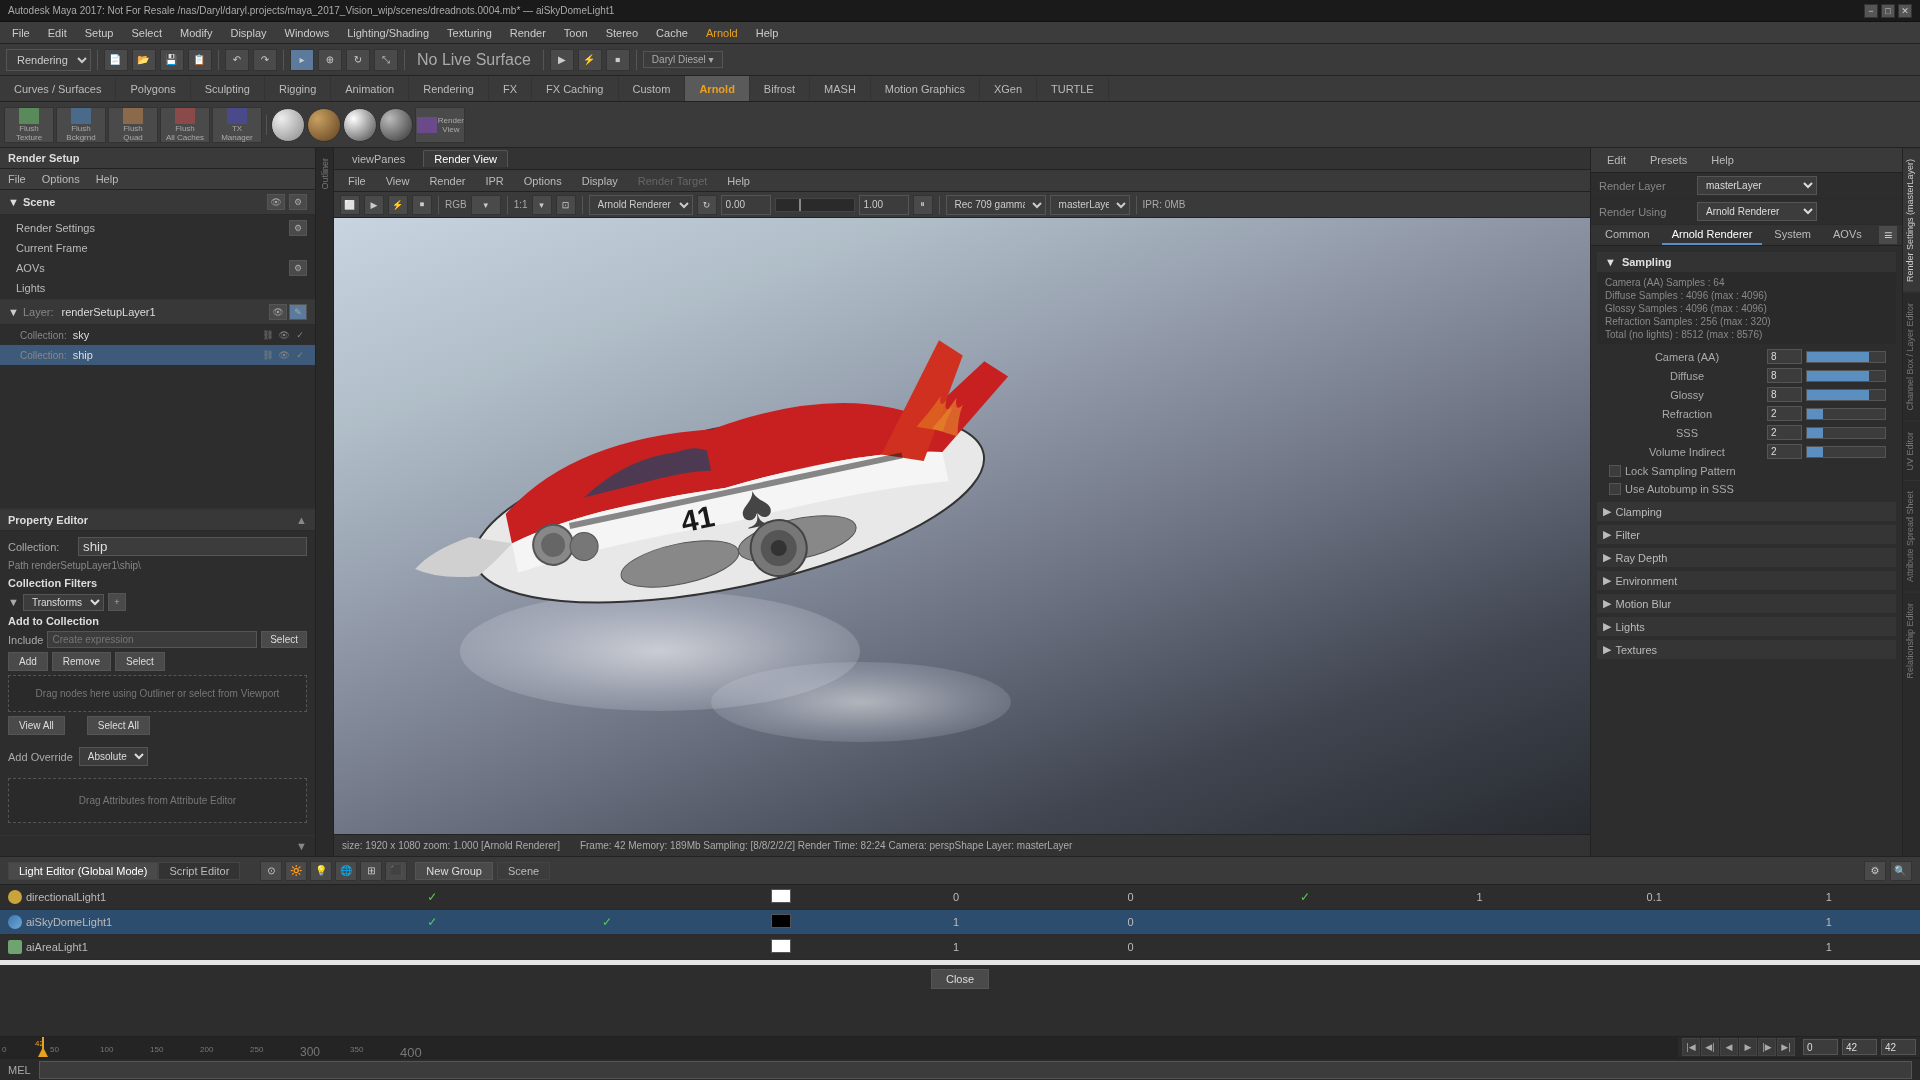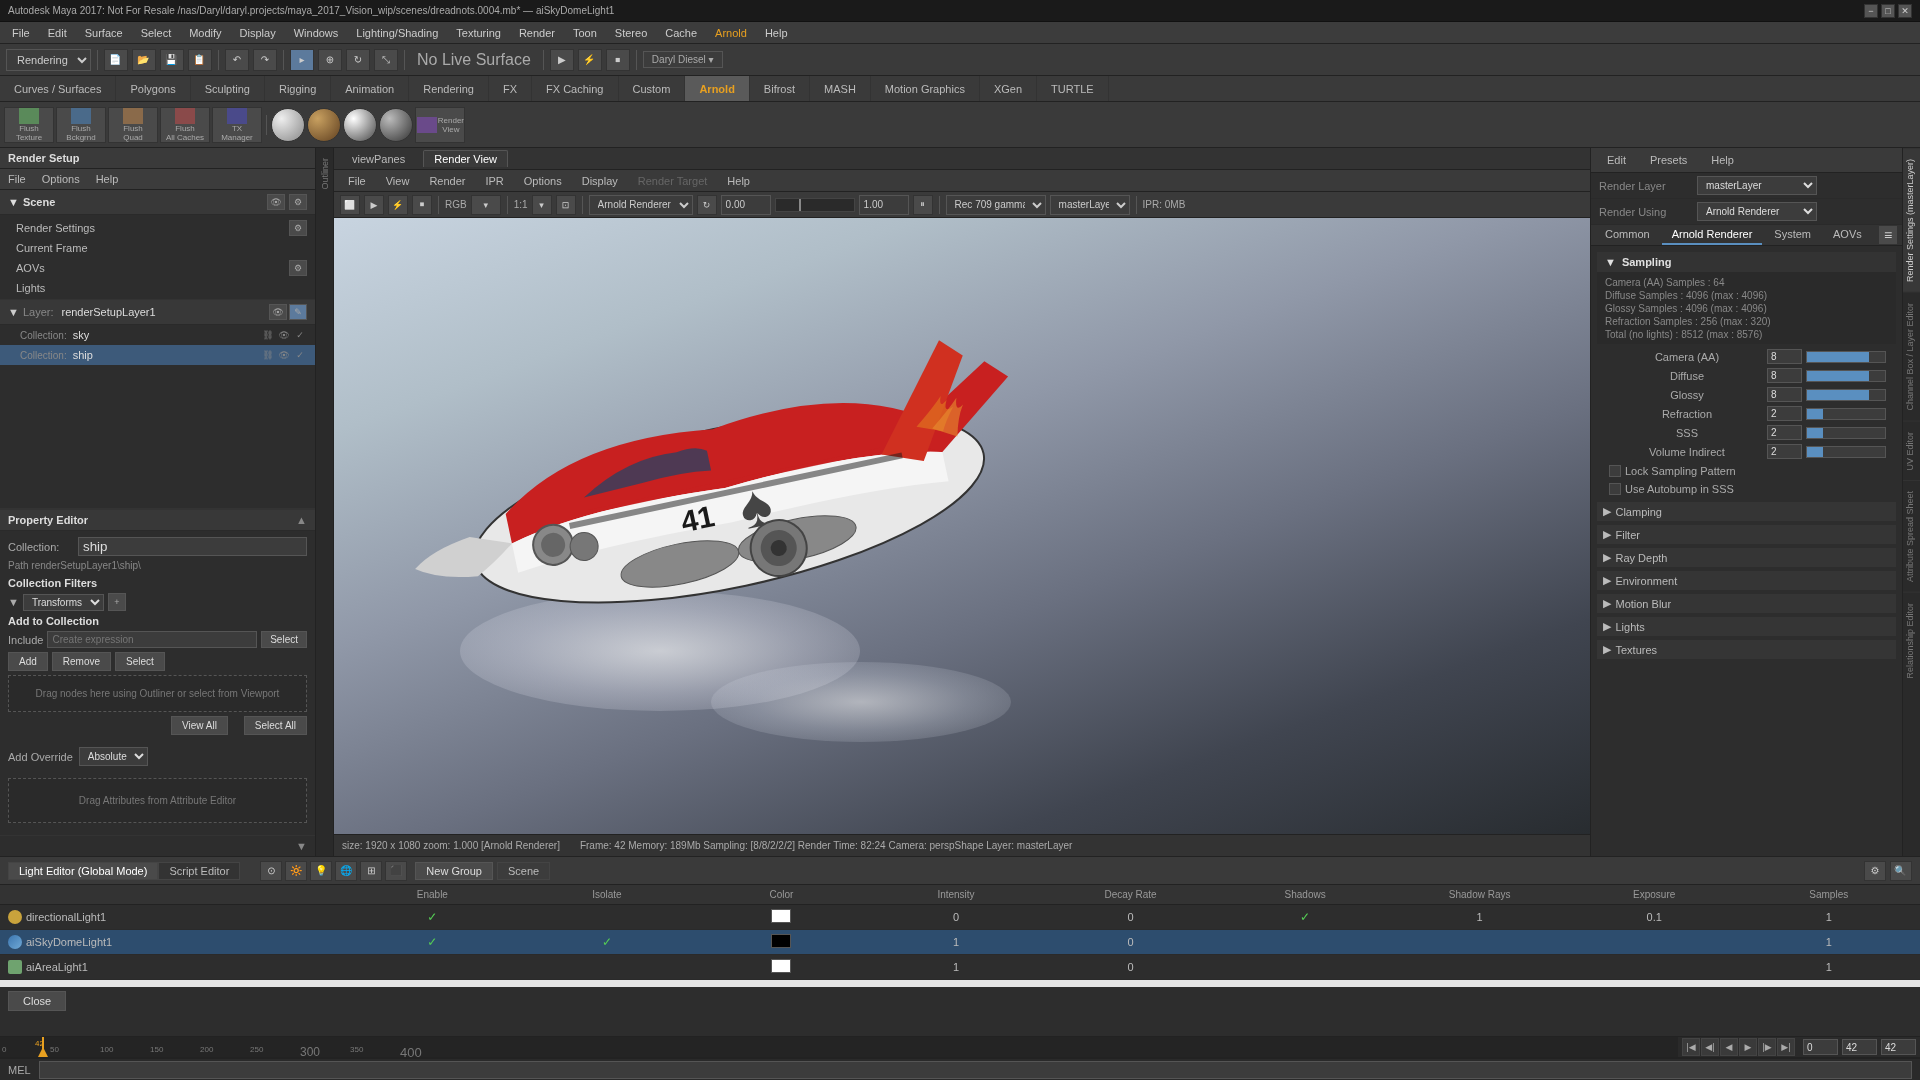--- a/index.html
+++ b/index.html
@@ -797,23 +797,22 @@
       border: 1px solid #555;
       padding: 2px 4px;
       color: #ddd;
       font-size: 11px;
       height: 18px;
     }
 
     
     .view-select-row {
       display: flex;
-      gap: 16px;
-      align-items: center;
-      justify-content: flex-end;
+      gap: 22px;
+      align-items: center;
     }
 
     
     .rl-dropdown {
       background: #3c3c3c;
       border: 1px solid #555;
       padding: 2px 4px;
       color: #ddd;
       font-size: 10px;
       width: 120px;
@@ -908,21 +907,21 @@
   <div style="display:flex;gap:3px;">
     <div style="width:14px;height:14px;background:#555;border:1px solid #333;display:flex;align-items:center;justify-content:center;font-size:9px;color:#ccc;cursor:pointer;">−</div>
     <div style="width:14px;height:14px;background:#555;border:1px solid #333;display:flex;align-items:center;justify-content:center;font-size:9px;color:#ccc;cursor:pointer;">□</div>
     <div style="width:14px;height:14px;background:#555;border:1px solid #333;display:flex;align-items:center;justify-content:center;font-size:9px;color:#ccc;cursor:pointer;">✕</div>
   </div>
 </div>
 
 <div id="menu-bar">
   <div class="menu-item">File</div>
   <div class="menu-item">Edit</div>
-  <div class="menu-item">Surface</div>
+  <div class="menu-item">Setup</div>
   <div class="menu-item">Select</div>
   <div class="menu-item">Modify</div>
   <div class="menu-item">Display</div>
   <div class="menu-item">Windows</div>
   <div class="menu-item">Lighting/Shading</div>
   <div class="menu-item">Texturing</div>
   <div class="menu-item">Render</div>
   <div class="menu-item">Toon</div>
   <div class="menu-item">Stereo</div>
   <div class="menu-item">Cache</div>
@@ -1463,32 +1462,20 @@
       <div class="le-btn">⬛</div>
     </div>
     <button class="le-group-btn" style="margin-left:8px;">New Group</button>
     <button class="le-scene-btn" style="margin-left:4px;">Scene</button>
     <div class="le-right-actions">
       <div class="le-btn">⚙</div>
       <div class="le-btn">🔍</div>
     </div>
   </div>
 
-  <div class="lt-header">
-    <div class="lt-th name-col" style="flex:2;min-width:200px;"></div>
-    <div class="lt-th">Enable</div>
-    <div class="lt-th">Isolate</div>
-    <div class="lt-th">Color</div>
-    <div class="lt-th">Intensity</div>
-    <div class="lt-th">Decay Rate</div>
-    <div class="lt-th">Shadows</div>
-    <div class="lt-th">Shadow Rays</div>
-    <div class="lt-th">Exposure</div>
-    <div class="lt-th">Samples</div>
-  </div>
 
   <div id="light-table-body">
 
     <div class="lt-row">
       <div class="lt-cell name-col" style="flex:2;min-width:200px;">
         <div class="light-icon"></div>
         <span>directionalLight1</span>
       </div>
       <div class="lt-cell check-cell">✓</div>
       <div class="lt-cell"></div>
@@ -1533,21 +1520,21 @@
       </div>
       <div class="lt-cell">1</div>
       <div class="lt-cell">0</div>
       <div class="lt-cell"></div>
       <div class="lt-cell"></div>
       <div class="lt-cell"></div>
       <div class="lt-cell">1</div>
     </div>
   </div>
 
-  <div style="display:flex;justify-content:flex-start;padding:4px 8px;border-top:7px solid #e5e5e5;background:#2d2d2d;">
+  <div style="display:flex;justify-content:center;padding:4px 8px;border-top:5px solid #e5e5e5;background:#2d2d2d;">
     <button class="close-btn">Close</button>
   </div>
 </div>
 
 <div id="timeline" style="background:#2a2a2a;height:22px;display:flex;align-items:center;padding:0;border-top:1px solid #222;border-bottom:1px solid #222;overflow:hidden;">
   <div style="flex:1;height:100%;background:#242424;position:relative;overflow:hidden;">
 
     <div style="position:absolute;bottom:0;left:0;right:0;height:12px;display:flex;">
       <div style="position:absolute;left:0;top:0;font-size:8px;color:#777;padding-left:2px;">0</div>
       <div style="position:absolute;left:50px;top:0;font-size:8px;color:#777;">50</div>

